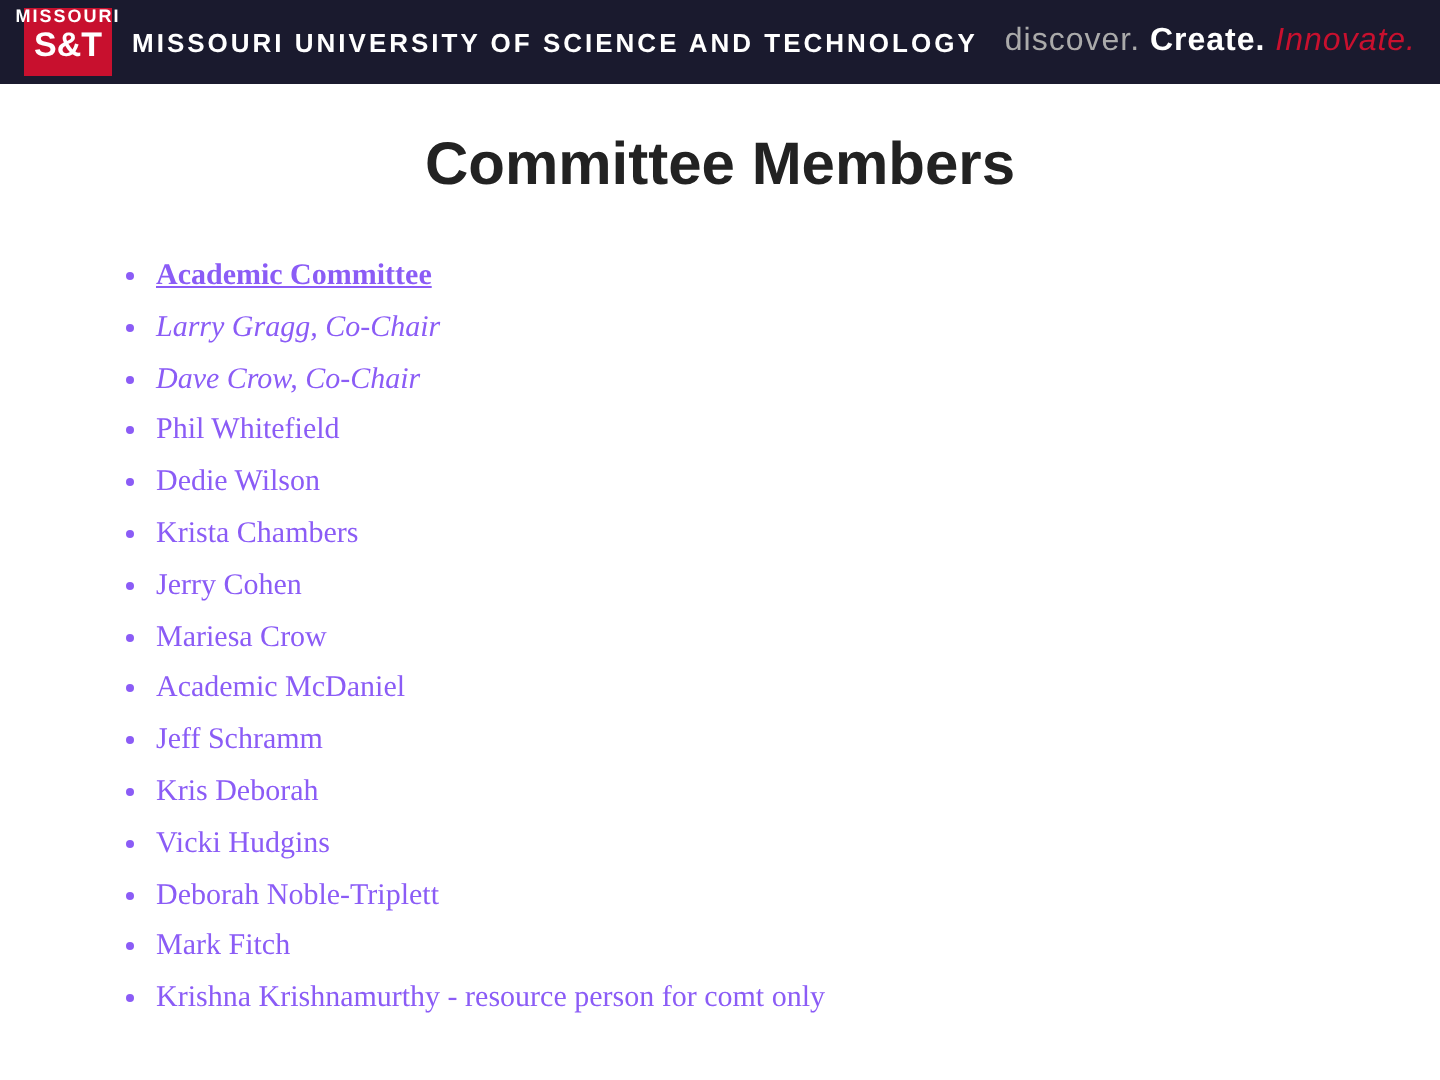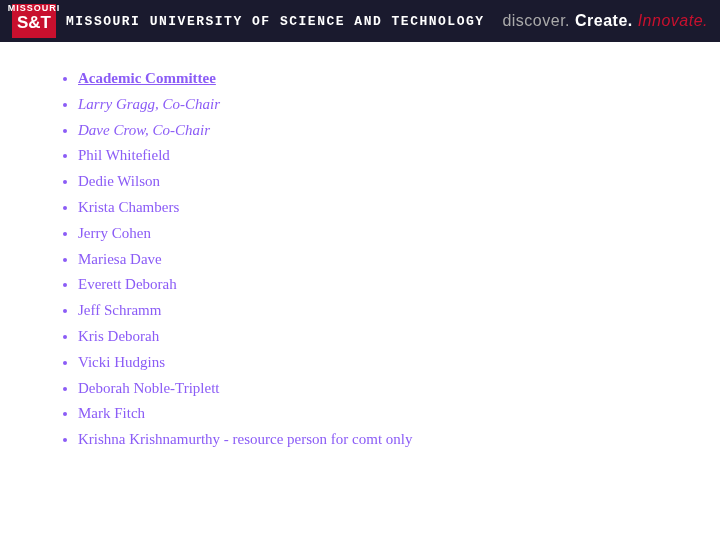--- a/index.html
+++ b/index.html
@@ -51,21 +51,20 @@
       font-weight: 900;
     }
 
     .header-title {
       color: #ffffff;
       font-size: 13px;
       font-weight: bold;
       letter-spacing: 1.5px;
       text-transform: uppercase;
       flex: 1;
-      font-family: Liberation Mono, monospace;
     }
 
     .header-tagline {
       color: #cccccc;
       font-size: 16px;
       letter-spacing: 0.5px;
     }
 
     .header-tagline .discover {
       color: #aaaaaa;
@@ -128,30 +127,31 @@
   </div>
   <div class="header-title">Missouri University of Science and Technology</div>
   <div class="header-tagline">
     <span class="discover">discover.</span>
     <span class="create">Create.</span>
     <span class="innovate">Innovate.</span>
   </div>
 </header>
 
 <main class="content">
+  <h1 class="page-title">Committee Members</h1>
   <ul class="bullet-list" id="committee-list">
       <li class="bold-item">Academic Committee</li>
       <li class="italic-item">Larry Gragg, Co-Chair</li>
       <li class="italic-item">Dave Crow, Co-Chair</li>
       <li>Phil Whitefield</li>
       <li>Dedie Wilson</li>
       <li>Krista Chambers</li>
       <li>Jerry Cohen</li>
-      <li>Mariesa Dave</li>
-      <li>Everett Deborah</li>
+      <li>Mariesa Crow</li>
+      <li>Academic McDaniel</li>
       <li>Jeff Schramm</li>
       <li>Kris Deborah</li>
       <li>Vicki Hudgins</li>
       <li>Deborah Noble-Triplett</li>
       <li>Mark Fitch</li>
       <li>Krishna Krishnamurthy - resource person for comt only</li>
     </ul>
 </main>
 
 </body></html>

